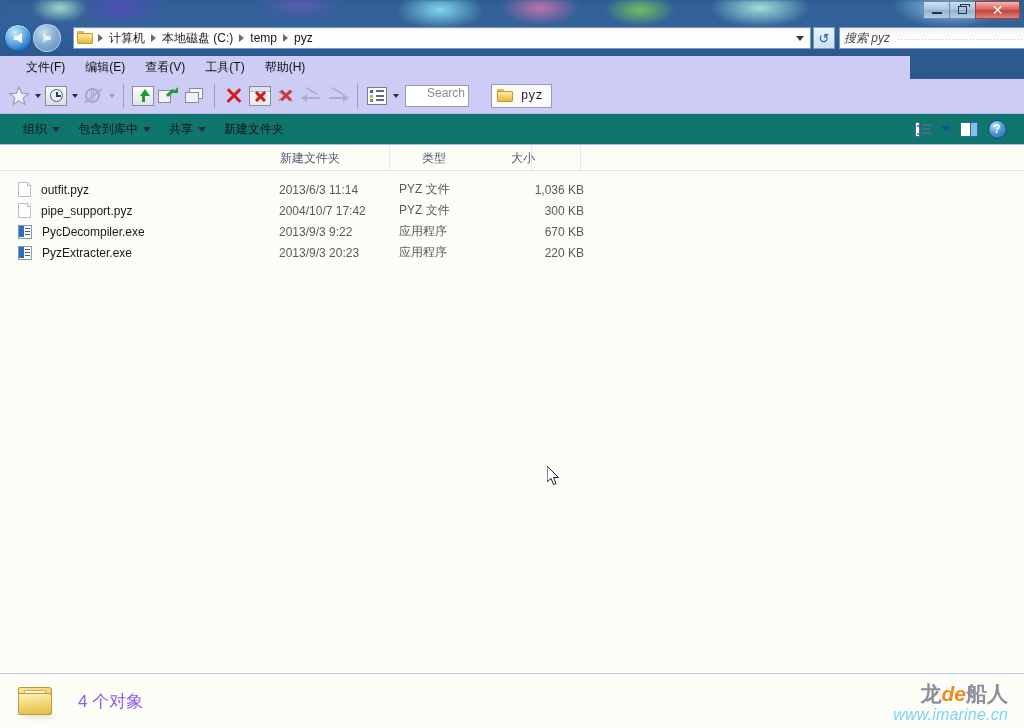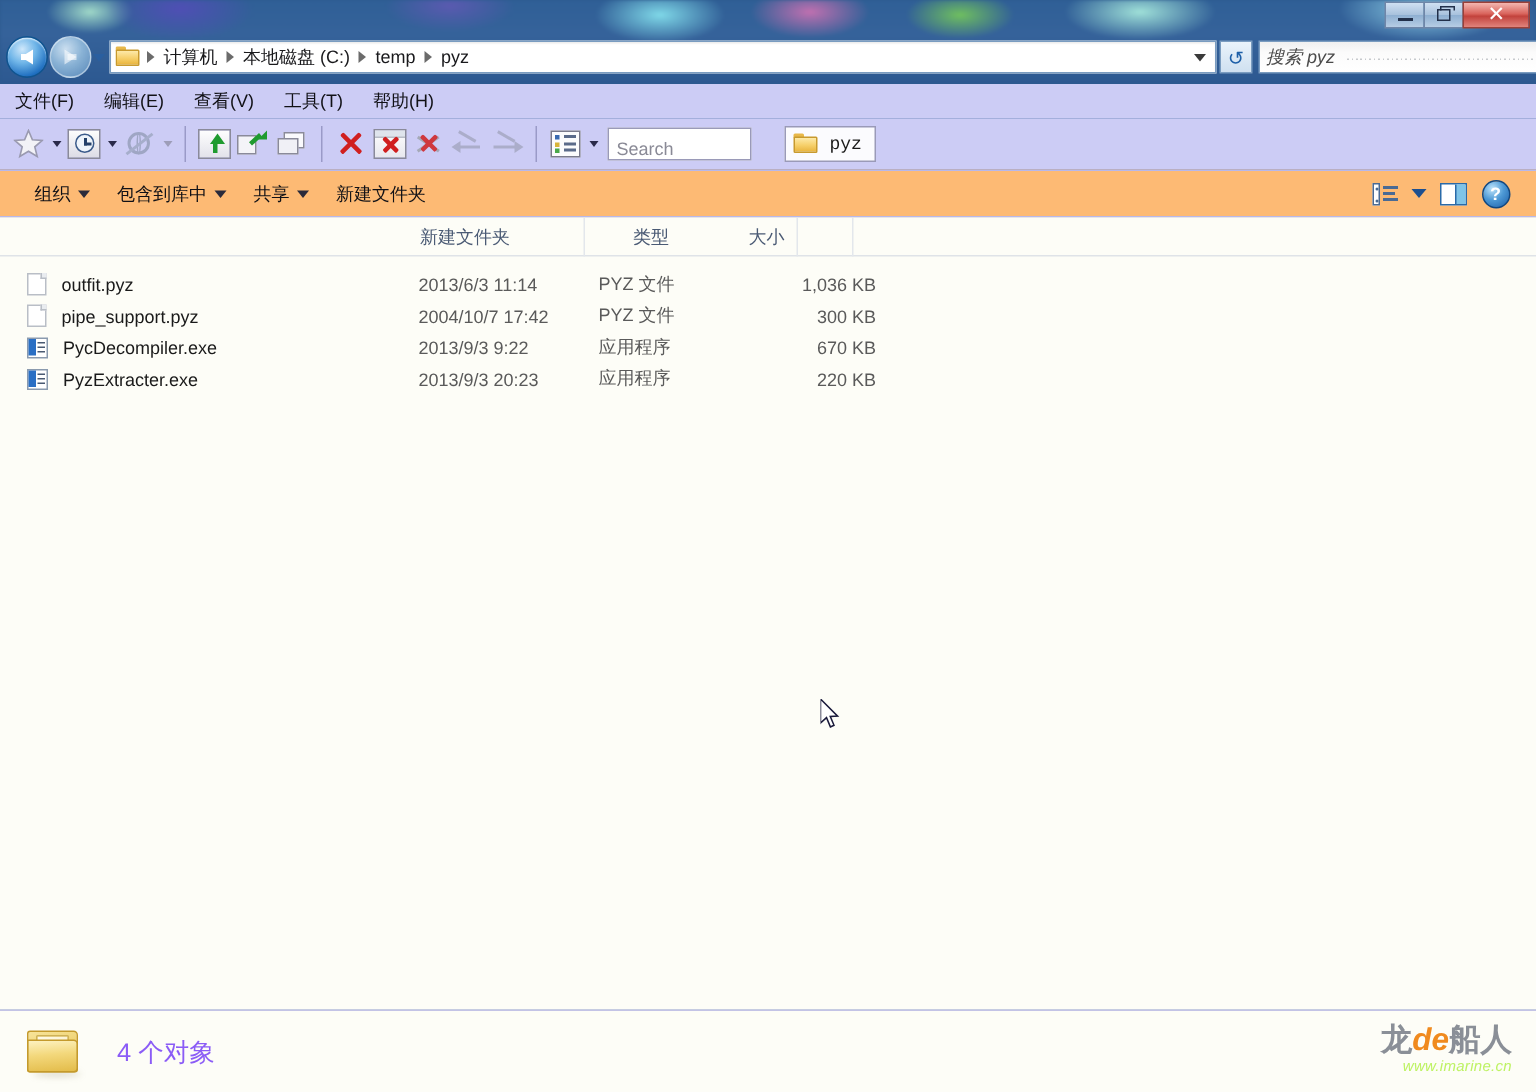--- a/index.html
+++ b/index.html
@@ -134,23 +134,23 @@
     white-space: nowrap; overflow: hidden;
   }
   #searchbox .dots {
     position: absolute; left: 58px; right: 26px; top: 11px; height: 1px;
     background-image: repeating-linear-gradient(90deg, #9aa0a6 0 1px, transparent 1px 3px);
     opacity: .55;
   }
 
   
   #menubar {
-    position: absolute; left: 0; top: 56px; width: 1024px; height: 23px;
+    position: absolute; left: 0; top: 56px; width: 910px; height: 23px;
     background: #ccccf5;
-    display: flex; align-items: center; padding-left: 0;
+    display: flex; align-items: center; padding-left: 16px;
   }
   .menuitem {
     font-size: 12px; color: #111116; padding: 3px 10px; white-space: nowrap;
   }
 
   
   #toolbar {
     position: absolute; left: 0; top: 79px; width: 1024px; height: 34px;
     background: #ccccf5;
     display: flex; align-items: center; padding-left: 6px;
@@ -218,36 +218,36 @@
   .ico-undo .a2 { left:4px; top:4px; width:13px; height:2px; transform: rotate(30deg); }
   .ico-undo .hd { position:absolute; left:0px; top:8px; width:0;height:0;border-top:4px solid transparent;border-bottom:4px solid transparent;border-right:6px solid #8b8fa0; }
   .ico-redo .hd { left:auto; right:0px; border-right:0; border-left:6px solid #8b8fa0; }
 
   .ico-views { width:20px;height:18px; position:relative; }
   .ico-views .frm { position:absolute; inset:0; border:1px solid #7a7a8c; background:#fbfbfd; }
   .ico-views .dot { position:absolute; width:3px; height:3px; }
   .ico-views .ln { position:absolute; height:2px; background:#5a6a8a; }
 
   .tb-search {
-    width: 96px; height: 22px; background: #ffffff; border: 1px solid #9a9ab8;
-    display: flex; align-items: flex-end; padding-left: 5px; margin-left: 4px;
+    width: 64px; height: 22px; background: #ffffff; border: 1px solid #9a9ab8;
+    display: flex; align-items: flex-start; padding-left: 21px; margin-left: 4px;
   }
   .tb-search span { font-size: 12px; color: #8a8a96; }
 
   .tb-pyz {
     height: 24px; border: 1px solid #9a9ab8; background: #fbfbfe;
     display: flex; align-items: center; gap: 5px; padding: 0 8px 0 5px;
     margin-left: 22px;
   }
   .tb-pyz .lbl { font-family: "Liberation Mono","DejaVu Sans Mono",monospace; font-size: 12px; color: #1a1a1a; }
 
   
   #commandbar {
     position: absolute; left: 0; top: 113px; width: 1024px; height: 32px;
-    background: #fdba74;
+    background: #0f766e;
     border-top: 1px solid #b8b8ea; border-bottom: 1px solid #b8b8ea;
     display: flex; align-items: center; padding: 0 6px 0 14px;
   }
   .cmditem {
     display: flex; align-items: center; gap: 5px;
     font-size: 12px; color: #111116; padding: 3px 9px; white-space: nowrap;
   }
   .cmditem .tri { width:0;height:0;border-left:4px solid transparent;border-right:4px solid transparent;border-top:5px solid #2a2a3a; }
   #commandbar .spacer { flex: 1; }
   .cmdright { display: flex; align-items: center; gap: 2px; padding-right: 8px; }
@@ -341,21 +341,21 @@
   #statuslabel { margin-left: 24px; font-size: 17px; color: #8b5cf6; }
 
   
   #watermark {
     position: absolute; right: 16px; top: 683px; width: 136px; height: 40px;
     text-align: right; line-height: 1;
   }
   #wm-main { font-size: 21px; font-weight: bold; letter-spacing: 0; white-space: nowrap; }
   #wm-main .gray { color: #8a8f97; }
   #wm-main .orange { color: #f08a1e; font-style: italic; }
-  #wm-url { font-size: 10px; font-style: italic; color: #bef264; margin-top: 3px; letter-spacing: .2px; }
+  #wm-url { font-size: 16px; font-style: italic; color: #7dd3fc; margin-top: 3px; letter-spacing: .2px; }
 
   
   #cursor { position: absolute; left: 547px; top: 466px; width: 14px; height: 21px; }
 </style>
 </head>
 <body>
 
 <div id="wallpaper"></div>
 
 <div id="window">
@@ -601,21 +601,21 @@
   </div>
 
   <div id="filelist">
     <div id="colheader">
       <div class="colh" style="left:270px;width:120px;">
         <span>新建文件夹</span>
       </div>
       <div class="colh" style="left:412px;width:120px;">
         <span>类型</span>
       </div>
-      <div class="colh" style="left:489px;width:80px;">
+      <div class="colh" style="left:501px;width:80px;">
         <span>大小</span>
       </div>
     </div>
 
     <div style="height:8px;"></div>
 
     <div class="row">
       <div class="cell name">
         <div class="ico-doc">
             <div class="pg"></div>

